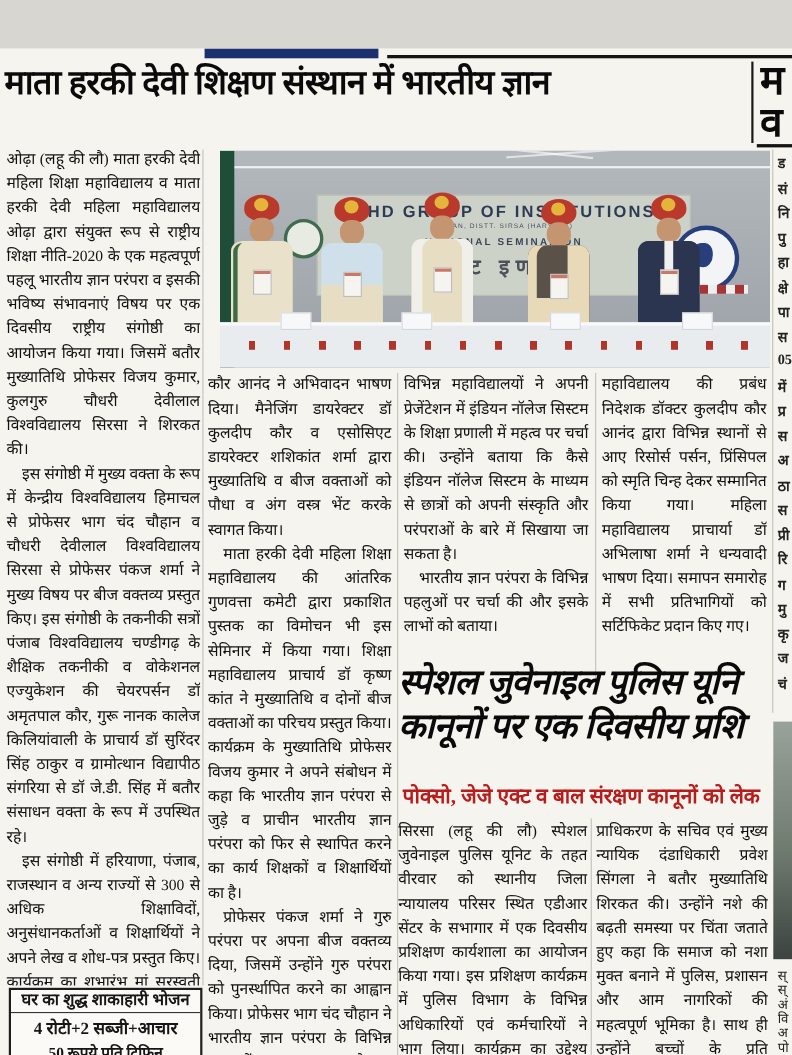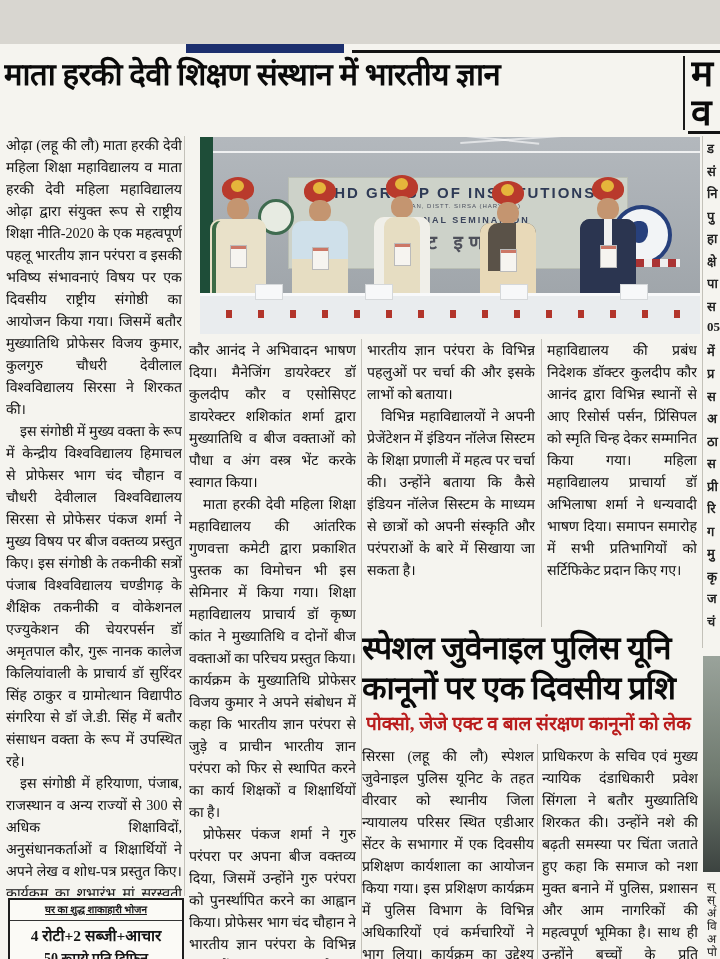--- a/index.html
+++ b/index.html
@@ -56,28 +56,28 @@
   .p3 .torso{background:#e6ddc2;box-shadow:inset -10px 0 0 #f0efe9, inset 10px 0 0 #f0efe9;}
   .p4 .turban{background:#b93a2c;}
   .p4 .torso{background:#5a5248;box-shadow:inset 8px 0 0 #e8d9b8, inset -20px -30px 0 #e8d9b8;}
   .p5 .torso{background:#2b3550;box-shadow:inset 0 0 0 2px #2b3550;}
   .p5 .torso::after{content:"";position:absolute;left:24px;top:0;width:8px;height:34px;background:#f0f0f0;}
   .table{position:absolute;left:0;bottom:0;width:100%;height:38px;background:#e9ecee;border-top:3px solid #f8f9fa;}
   .table .dots{position:absolute;left:0;top:14px;width:100%;height:8px;background:repeating-linear-gradient(90deg,transparent 0,transparent 26px,#b2352b 26px,#b2352b 32px);}
   .tissue{position:absolute;top:-12px;width:26px;height:14px;background:#f7f8f9;border:1px solid #d5d8da;}
 
   
-  .h2-wrap{position:absolute;left:362px;top:584px;width:358px;overflow:hidden;}
+  .h2-wrap{position:absolute;left:362px;top:556px;width:358px;overflow:hidden;font-style:italic;}
   .h2-line{font-weight:bold;font-size:32px;line-height:40px;white-space:nowrap;color:#0a0a0a;letter-spacing:-0.5px;}
   .subhead{position:absolute;left:366px;top:666px;width:354px;font-weight:bold;font-size:19px;white-space:nowrap;overflow:hidden;color:#b91c1c;}
   .a2photo{position:absolute;left:703px;top:612px;width:17px;height:216px;background:linear-gradient(#9aa39b,#6f7a6f 55%,#3c4340);}
 
   
   .ad{position:absolute;left:8px;top:854px;width:176px;height:105px;border:2px solid #1d1d1d;background:#fbfaf6;box-sizing:border-box;text-align:center;overflow:hidden;}
-  .ad .l1{font-weight:bold;font-size:10px;line-height:20px;border-bottom:1px solid #333;text-decoration:underline;}
+  .ad .l1{font-weight:bold;font-size:15px;line-height:20px;border-bottom:1px solid #333;}
   .ad .band{background:#bf2218;color:#fff;font-weight:bold;font-size:20px;line-height:31px;}
   .ad .l3{font-weight:bold;font-size:15.5px;line-height:24px;margin-top:3px;}
   .ad .l4{font-weight:bold;font-size:14px;line-height:22px;}
   .ad .l5{font-weight:bold;font-size:11.5px;line-height:16px;}
 </style>
 </head>
 <body>
 
 <div id="paper">
 
@@ -104,22 +104,22 @@
       <p class="para">ओढ़ा (लहू की लौ) माता हरकी देवी महिला शिक्षा महाविद्यालय व माता हरकी देवी महिला महाविद्यालय ओढ़ा द्वारा संयुक्त रूप से राष्ट्रीय शिक्षा नीति-2020 के एक महत्वपूर्ण पहलू भारतीय ज्ञान परंपरा व इसकी भविष्य संभावनाएं विषय पर एक दिवसीय राष्ट्रीय संगोष्ठी का आयोजन किया गया। जिसमें बतौर मुख्यातिथि प्रोफेसर विजय कुमार, कुलगुरु चौधरी देवीलाल विश्वविद्यालय सिरसा ने शिरकत की।</p>
       <p class="para">इस संगोष्ठी में मुख्य वक्ता के रूप में केन्द्रीय विश्वविद्यालय हिमाचल से प्रोफेसर भाग चंद चौहान व चौधरी देवीलाल विश्वविद्यालय सिरसा से प्रोफेसर पंकज शर्मा ने मुख्य विषय पर बीज वक्तव्य प्रस्तुत किए। इस संगोष्ठी के तकनीकी सत्रों पंजाब विश्वविद्यालय चण्डीगढ़ के शैक्षिक तकनीकी व वोकेशनल एज्युकेशन की चेयरपर्सन डॉ अमृतपाल कौर, गुरू नानक कालेज किलियांवाली के प्राचार्य डॉ सुरिंदर सिंह ठाकुर व ग्रामोत्थान विद्यापीठ संगरिया से डॉ जे.डी. सिंह में बतौर संसाधन वक्ता के रूप में उपस्थित रहे।</p>
       <p class="para">इस संगोष्ठी में हरियाणा, पंजाब, राजस्थान व अन्य राज्यों से 300 से अधिक शिक्षाविदों, अनुसंधानकर्ताओं व शिक्षार्थियों ने अपने लेख व शोध-पत्र प्रस्तुत किए। कार्यक्रम का शुभारंभ मां सरस्वती के समक्ष दीप प्रज्वलित करके किया गया।</p>
     </div>
   <div class="col" style="left:189px;top:295px;width:167px;height:664px;">
       <p class="para">कौर आनंद ने अभिवादन भाषण दिया। मैनेजिंग डायरेक्टर डॉ कुलदीप कौर व एसोसिएट डायरेक्टर शशिकांत शर्मा द्वारा मुख्यातिथि व बीज वक्ताओं को पौधा व अंग वस्त्र भेंट करके स्वागत किया।</p>
       <p class="para">माता हरकी देवी महिला शिक्षा महाविद्यालय की आंतरिक गुणवत्ता कमेटी द्वारा प्रकाशित पुस्तक का विमोचन भी इस सेमिनार में किया गया। शिक्षा महाविद्यालय प्राचार्य डॉ कृष्ण कांत ने मुख्यातिथि व दोनों बीज वक्ताओं का परिचय प्रस्तुत किया। कार्यक्रम के मुख्यातिथि प्रोफेसर विजय कुमार ने अपने संबोधन में कहा कि भारतीय ज्ञान परंपरा से जुड़े व प्राचीन भारतीय ज्ञान परंपरा को फिर से स्थापित करने का कार्य शिक्षकों व शिक्षार्थियों का है।</p>
       <p class="para">प्रोफेसर पंकज शर्मा ने गुरु परंपरा पर अपना बीज वक्तव्य दिया, जिसमें उन्होंने गुरु परंपरा को पुनर्स्थापित करने का आह्वान किया। प्रोफेसर भाग चंद चौहान ने भारतीय ज्ञान परंपरा के विभिन्न पहलुओं पर प्रकाश डालते हुए इसकी भविष्य की चुनौतियों पर चर्चा की। इस आयोजन का उद्देश्य भारतीय ज्ञान परंपरा के बारे में जागरूकता बढ़ाना और इसके महत्व को समझाना था। प्रतिभागियों ने अपनी प्रस्तुति में</p>
     </div>
   <div class="col" style="left:367px;top:295px;width:168px;height:286px;">
+      <p class="para">विभिन्न महाविद्यालयों ने अपनी प्रेजेंटेशन में इंडियन नॉलेज सिस्टम के शिक्षा प्रणाली में महत्व पर चर्चा की। उन्होंने बताया कि कैसे इंडियन नॉलेज सिस्टम के माध्यम से छात्रों को अपनी संस्कृति और परंपराओं के बारे में सिखाया जा सकता है।</p>
       <p class="para">भारतीय ज्ञान परंपरा के विभिन्न पहलुओं पर चर्चा की और इसके लाभों को बताया।</p>
-      <p class="para">विभिन्न महाविद्यालयों ने अपनी प्रेजेंटेशन में इंडियन नॉलेज सिस्टम के शिक्षा प्रणाली में महत्व पर चर्चा की। उन्होंने बताया कि कैसे इंडियन नॉलेज सिस्टम के माध्यम से छात्रों को अपनी संस्कृति और परंपराओं के बारे में सिखाया जा सकता है।</p>
     </div>
   <div class="col" style="left:547px;top:295px;width:150px;height:286px;">
       <p class="para">महाविद्यालय की प्रबंध निदेशक डॉक्टर कुलदीप कौर आनंद द्वारा विभिन्न स्थानों से आए रिसोर्स पर्सन, प्रिंसिपल को स्मृति चिन्ह देकर सम्मानित किया गया। महिला महाविद्यालय प्राचार्या डॉ अभिलाषा शर्मा ने धन्यवादी भाषण दिया। समापन समारोह में सभी प्रतिभागियों को सर्टिफिकेट प्रदान किए गए।</p>
     </div>
 
   <div class="edge-stack" style="left:707px;top:95px;width:13px;height:508px;">
       <div>ड</div>
       <div>सं</div>
       <div>नि</div>
       <div>पु</div>

